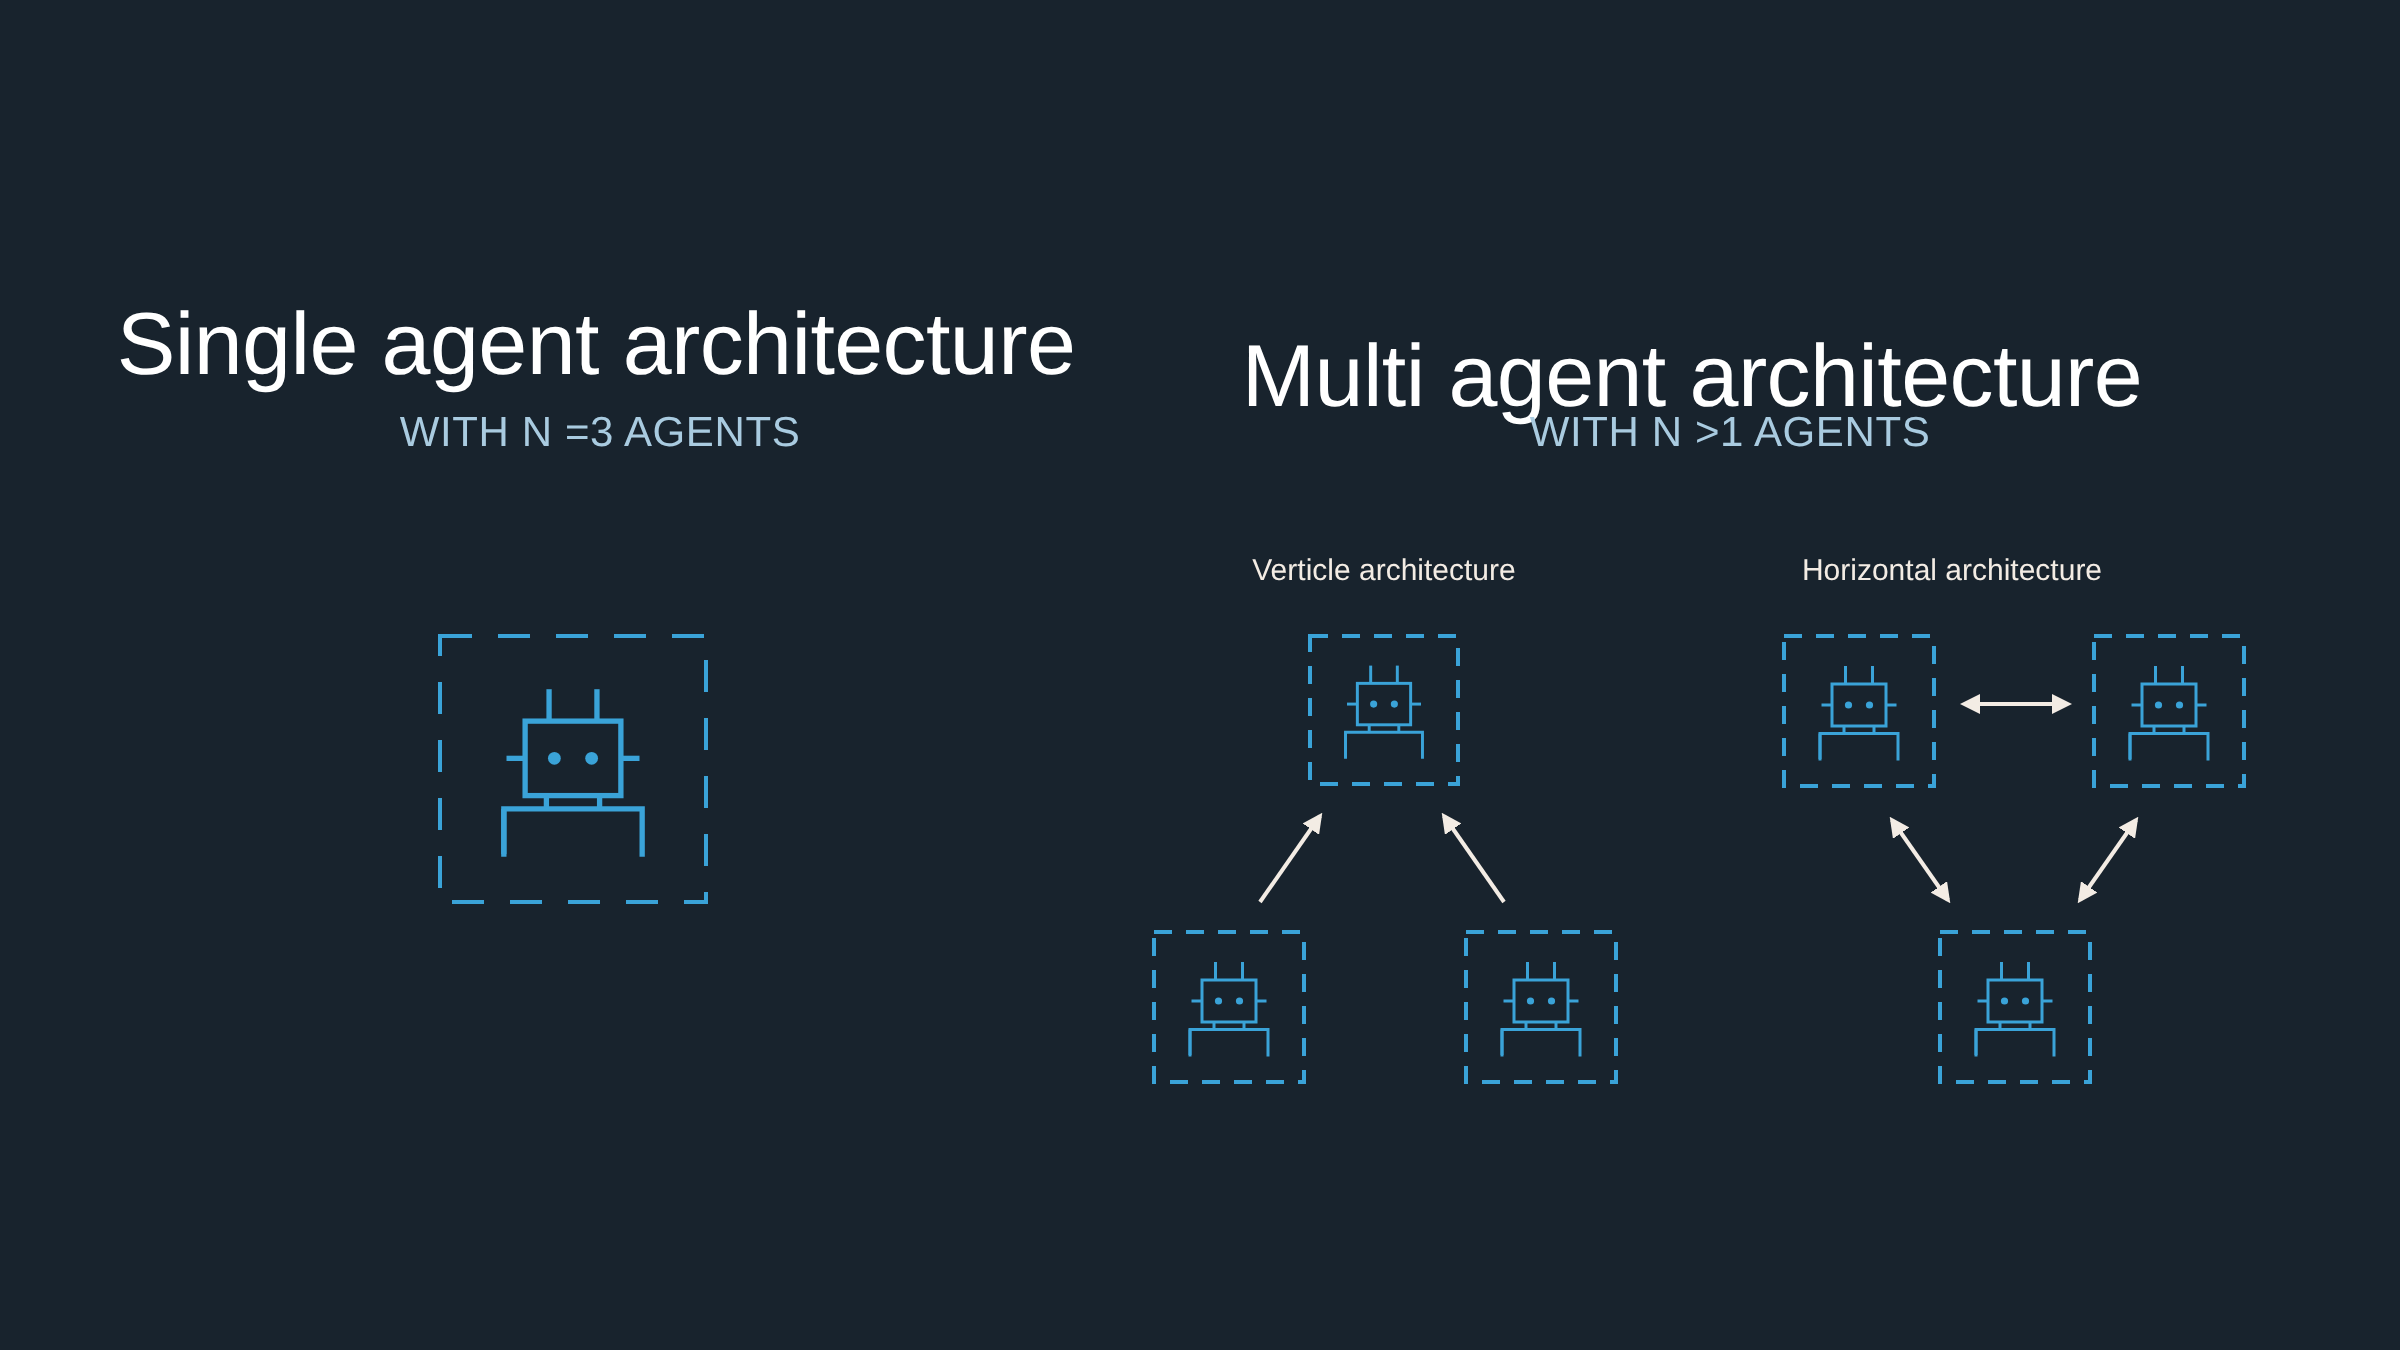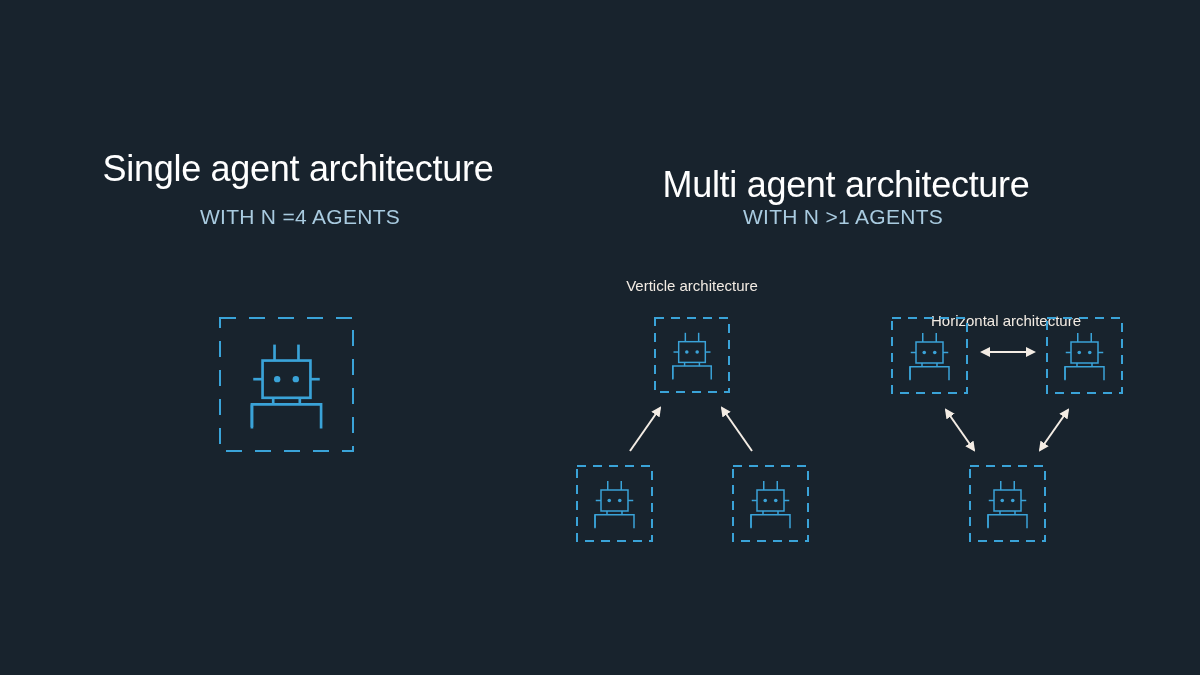--- a/index.html
+++ b/index.html
@@ -1,32 +1,32 @@
 <!DOCTYPE html>
 <html><head>
   <meta charset="utf-8">
   <style>
     html, body { margin:0; padding:0; }
     body { width:1200px; height:675px; background:#18232d; position:relative; overflow:hidden; font-family:"Liberation Sans", sans-serif; }
-    .title { position:absolute; color:#ffffff; font-size:36px; font-weight:400; white-space:nowrap; transform:translateX(-50%); letter-spacing:-0.3px;text-align:right; }
+    .title { position:absolute; color:#ffffff; font-size:44px; font-weight:400; white-space:nowrap; transform:translateX(-50%); letter-spacing:-0.3px;text-align:right; }
     .subtitle { position:absolute; color:#a9cbe0; font-size:21px; white-space:nowrap; transform:translateX(-50%); letter-spacing:0.3px; }
     .subhead { position:absolute; color:#f3ece4; font-size:15px; white-space:nowrap; transform:translateX(-50%); }
     svg.diagram { position:absolute; left:0; top:0; }
   </style>
 </head>
 <body>
 
 <div class="title" style="left:298px; top:148px;">Single agent architecture</div>
-<div class="subtitle" style="left:300px; top:205px;">WITH N =4 AGENTS</div>
+<div class="subtitle" style="left:300px; top:205px;">WITH N =3 AGENTS</div>
 
 <div class="title" style="left:846px; top:148px;margin-top:16px;">Multi agent architecture</div>
-<div class="subtitle" style="left:843px; top:205px;">WITH N &gt;1 AGENTS</div>
+<div class="subtitle" style="left:865px; top:205px;">WITH N &gt;1 AGENTS</div>
 
 <div class="subhead" style="left:692px; top:277px;">Verticle architecture</div>
-<div class="subhead" style="left:1006px; top:277px;margin-top:35px;">Horizontal architecture</div>
+<div class="subhead" style="left:976px; top:277px;">Horizontal architecture</div>
 
 <svg class="diagram" width="1200" height="675" viewBox="0 0 1200 675">
   <defs>
     <g id="robot" fill="none" stroke="#3aa3d8" stroke-width="2">
 
       <line x1="41" y1="20" x2="41" y2="32"></line>
       <line x1="59" y1="20" x2="59" y2="32"></line>
       <rect x="32" y="32" width="36" height="28"></rect>
       <line x1="25" y1="46" x2="32" y2="46"></line>
       <line x1="68" y1="46" x2="75" y2="46"></line>

